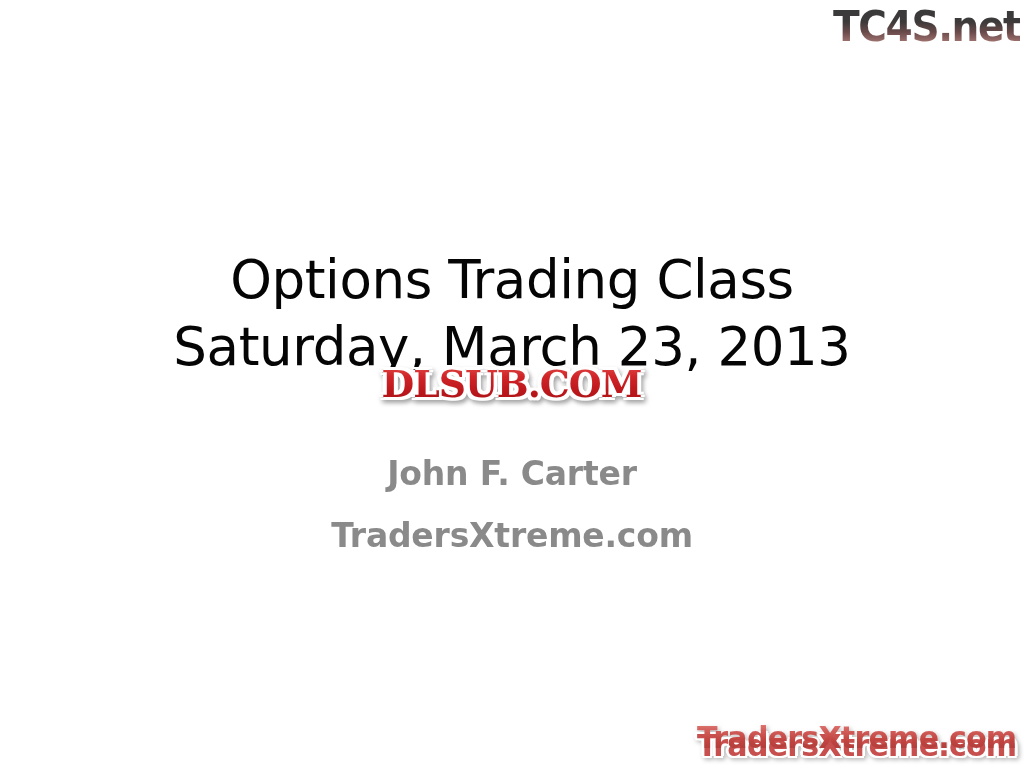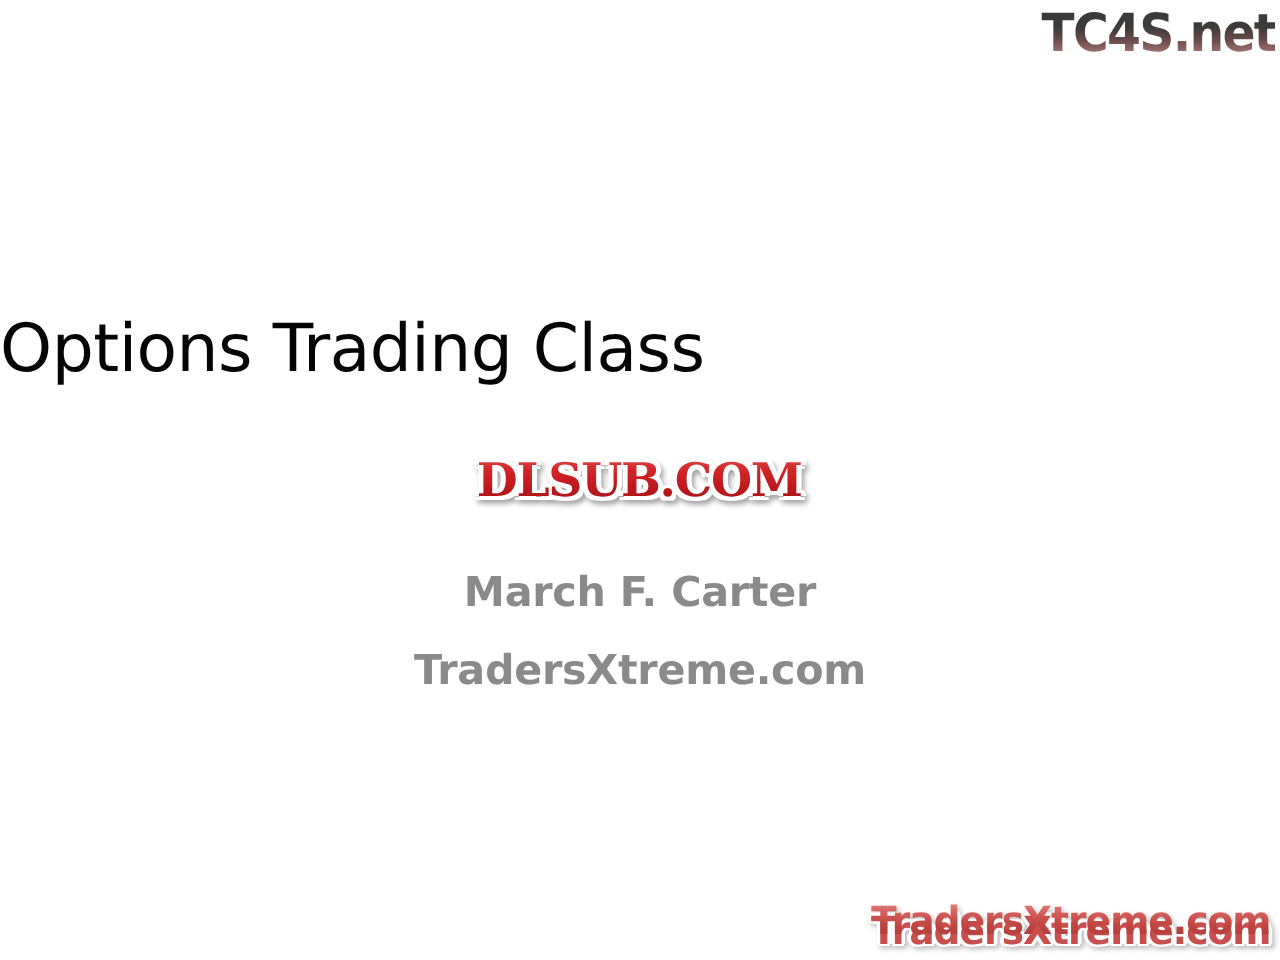--- a/index.html
+++ b/index.html
@@ -53,21 +53,21 @@
     -webkit-text-fill-color: transparent;
     white-space: nowrap;
   }
 
   
   #title-block {
     position: absolute;
     left: 0;
     top: 246px;
     width: 1024px;
-    text-align: left;
+    text-align: center;
   }
   .title-line {
     font-family: "DejaVu Sans", "Liberation Sans", sans-serif;
     font-size: 53px;
     line-height: 67px;
     font-weight: normal;
     color: #050505;
     letter-spacing: -0.4px;
     white-space: nowrap;
   }
@@ -207,29 +207,30 @@
 <body>
 
 <div id="slide">
 
   <div id="brand-top">
     <span class="brand-text">TC4S.net</span>
   </div>
 
   <div id="title-block">
     <div class="title-line">Options Trading Class</div>
+    <div class="title-line">Saturday, March 23, 2013</div>
   </div>
 
   <div id="watermark">
     <span class="wm-text">DLSUB.COM</span>
     <span class="wm-fill">DLSUB.COM</span>
   </div>
 
   <div id="subtitle-block">
-    <div class="subtitle-line">March F. Carter</div>
+    <div class="subtitle-line">John F. Carter</div>
     <div class="subtitle-line">TradersXtreme.com</div>
   </div>
 
   <div id="brand-bottom">
     <span class="brand-text">TradersXtreme.com</span>
     <span class="brand-fill">TradersXtreme.com</span>
   </div>
 
 </div>
 

